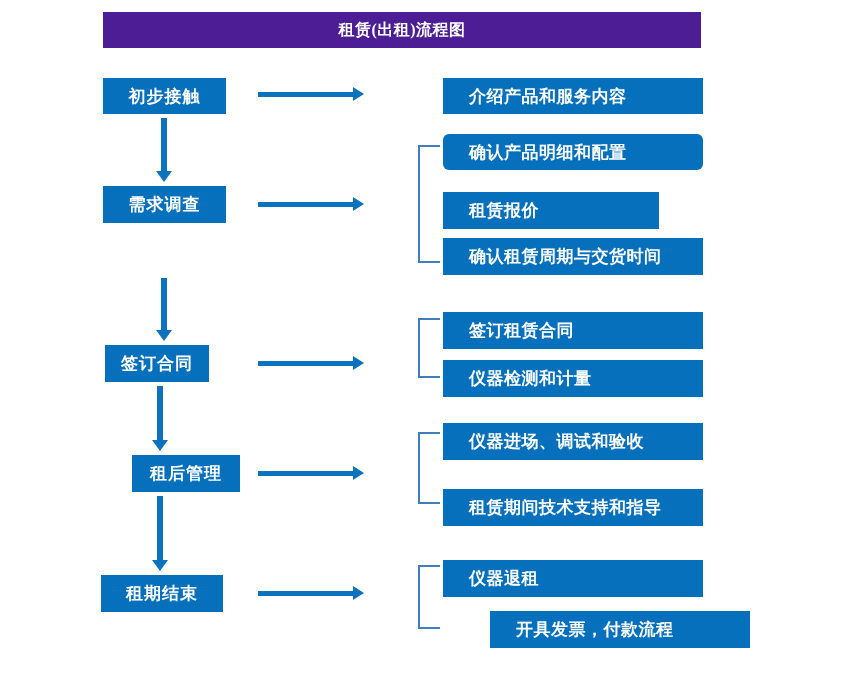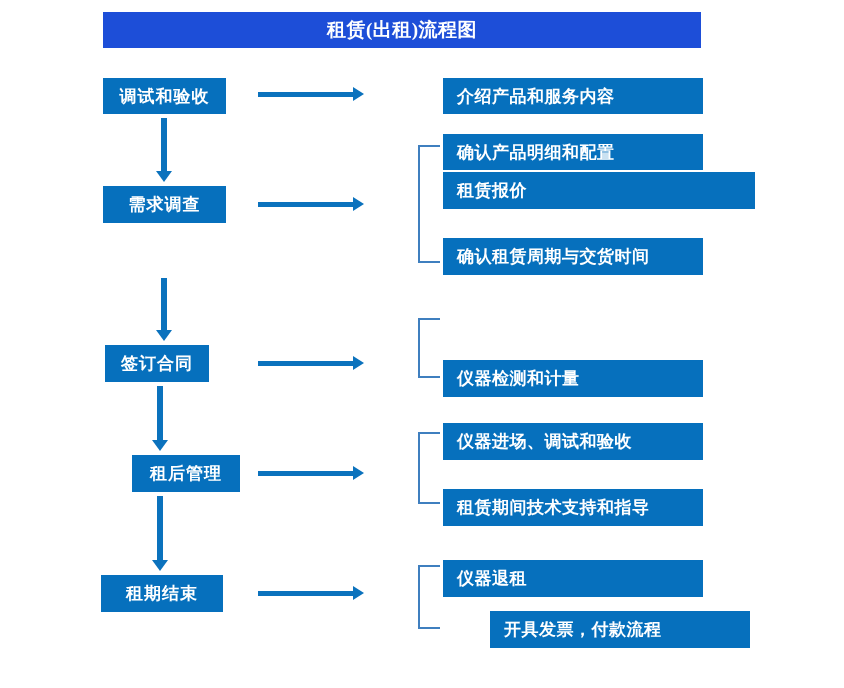--- a/index.html
+++ b/index.html
@@ -16,23 +16,23 @@
     height: 688px;
     background: #ffffff;
     overflow: hidden;
   }
   .title-bar {
     position: absolute;
     left: 103px;
     top: 12px;
     width: 598px;
     height: 36px;
-    background: #1d4ed8;
+    background: #4c1d95;
     color: #ffffff;
-    font-size: 19px;
+    font-size: 16px;
     font-weight: bold;
     display: flex;
     align-items: center;
     justify-content: center;
     letter-spacing: 0.5px;
     font-family: "Liberation Serif", "DejaVu Serif", serif;
   }
   .stage-box {
     position: absolute;
     background: #0670bd;
@@ -46,21 +46,21 @@
     letter-spacing: 1px;
   }
   .detail-box {
     position: absolute;
     background: #0670bd;
     color: #ffffff;
     font-size: 17px;
     font-weight: bold;
     display: flex;
     align-items: center;
-    padding-left: 14px;
+    padding-left: 26px;
     box-sizing: border-box;
     font-family: Liberation Serif, serif;
     letter-spacing: 0.5px;
   }
   
   .h-arrow {
     position: absolute;
     height: 14px;
   }
   .h-arrow .shaft {
@@ -109,21 +109,21 @@
     box-sizing: border-box;
   }
 </style>
 </head>
 <body>
 
 <div id="canvas">
 
   <div class="title-bar">租赁(出租)流程图</div>
 
-  <div class="stage-box" style="left:103px; top:78px; width:123px; height:36px;">调试和验收</div>
+  <div class="stage-box" style="left:103px; top:78px; width:123px; height:36px;">初步接触</div>
 
   <div class="stage-box" style="left:103px; top:186px; width:123px; height:37px;">需求调查</div>
 
   <div class="stage-box" style="left:105px; top:345px; width:104px; height:37px;">签订合同</div>
 
   <div class="stage-box" style="left:101px; top:455px; width:108px; height:37px;margin-left:31px;">租后管理</div>
 
   <div class="stage-box" style="left:101px; top:575px; width:122px; height:37px;">租期结束</div>
 
   <div class="v-arrow" style="left:156px; top:118px; height:64px;">
@@ -174,26 +174,27 @@
   <div class="bracket" style="left:418px; top:145px; width:22px; height:118px;"></div>
 
   <div class="bracket" style="left:418px; top:318px; width:22px; height:60px;"></div>
 
   <div class="bracket" style="left:418px; top:432px; width:22px; height:72px;"></div>
 
   <div class="bracket" style="left:418px; top:565px; width:22px; height:64px;"></div>
 
   <div class="detail-box" style="left:443px; top:78px; width:260px; height:36px;">介绍产品和服务内容</div>
 
-  <div class="detail-box" style="left:443px; top:134px; width:260px; height:36px;">确认产品明细和配置</div>
-
-  <div class="detail-box" style="left:443px; top:172px; width:312px; height:37px;">租赁报价</div>
+  <div class="detail-box" style="left:443px; top:134px; width:260px; height:36px;border-radius:6px;">确认产品明细和配置</div>
+
+  <div class="detail-box" style="left:443px; top:192px; width:216px; height:37px;">租赁报价</div>
 
   <div class="detail-box" style="left:443px; top:238px; width:260px; height:37px;text-align:right;">确认租赁周期与交货时间</div>
 
+  <div class="detail-box" style="left:443px; top:312px; width:260px; height:37px;">签订租赁合同</div>
 
   <div class="detail-box" style="left:443px; top:360px; width:260px; height:37px;">仪器检测和计量</div>
 
   <div class="detail-box" style="left:443px; top:423px; width:260px; height:37px;">仪器进场、调试和验收</div>
 
   <div class="detail-box" style="left:443px; top:489px; width:260px; height:37px;">租赁期间技术支持和指导</div>
 
   <div class="detail-box" style="left:443px; top:560px; width:260px; height:37px;">仪器退租</div>
 
   <div class="detail-box" style="left:443px; top:611px; width:260px; height:37px;margin-left:47px;">开具发票，付款流程</div>

